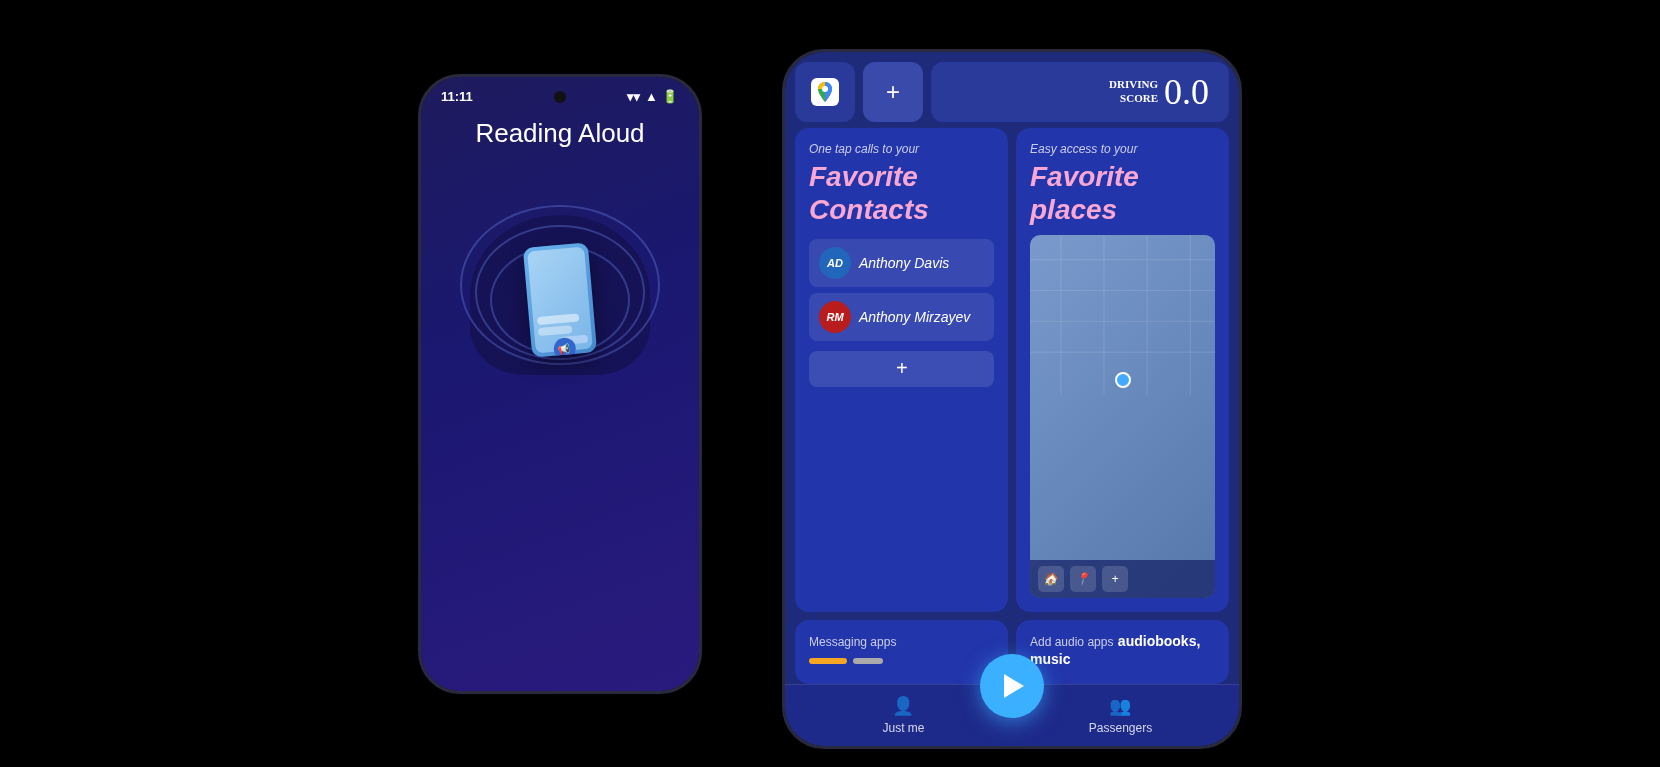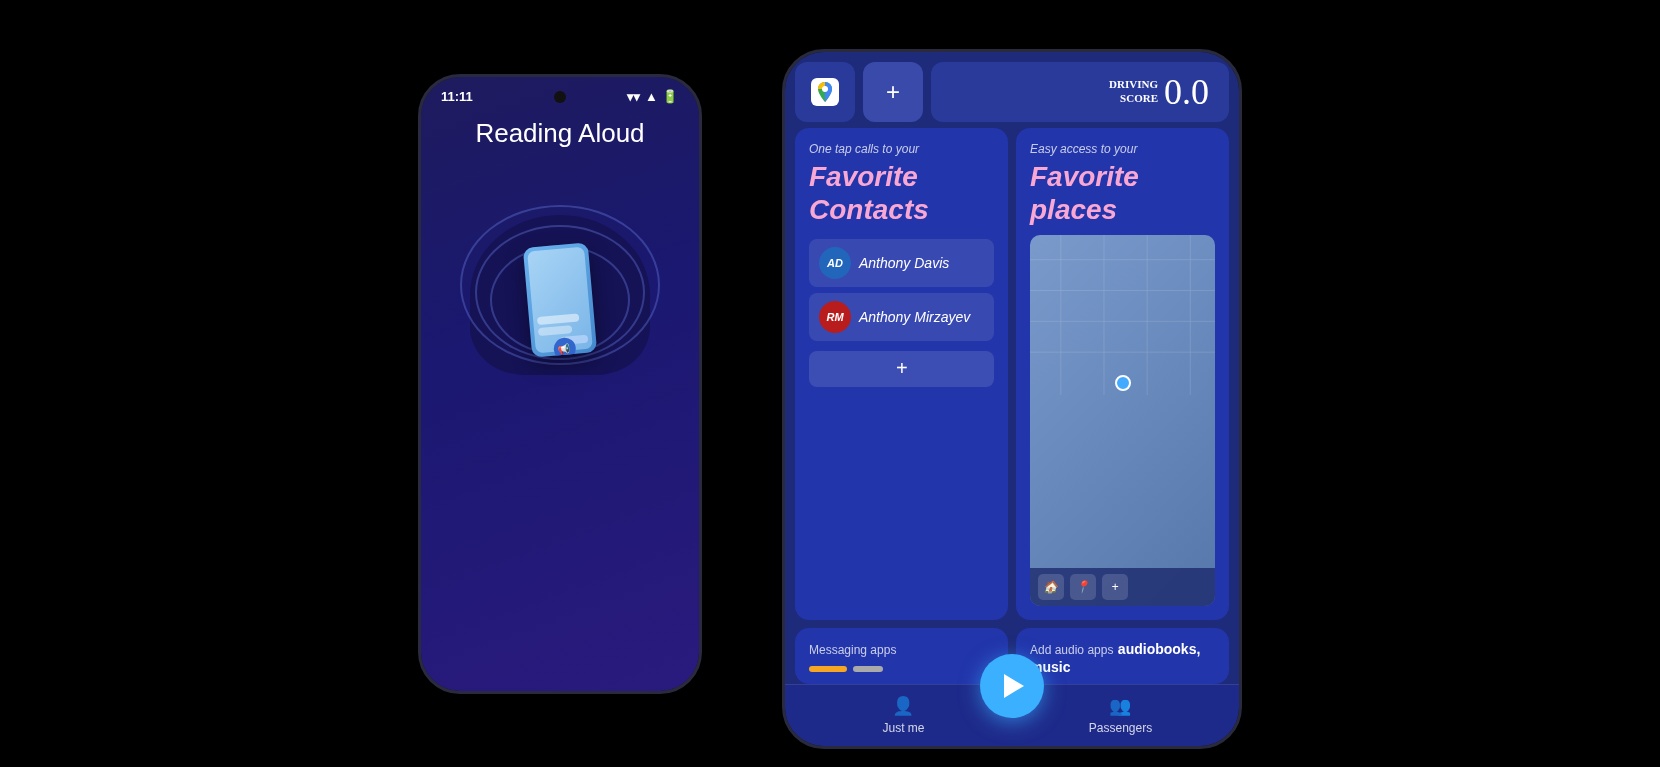--- a/index.html
+++ b/index.html
@@ -408,21 +408,21 @@
     .bottom-row {
       display: grid;
       grid-template-columns: 1fr 1fr;
       gap: 8px;
       padding: 0 10px 0;
     }
 
     .bottom-card {
       background: #2235aa;
       border-radius: 14px;
-      padding: 12px 14px 8px;
+      padding: 12px 14px 16px;
     }
 
     .bottom-card-title {
       color: rgba(255,255,255,0.75);
       font-size: 12px;
       margin-bottom: 6px;
     }
 
     .bottom-card-big {
       color: #fff;

